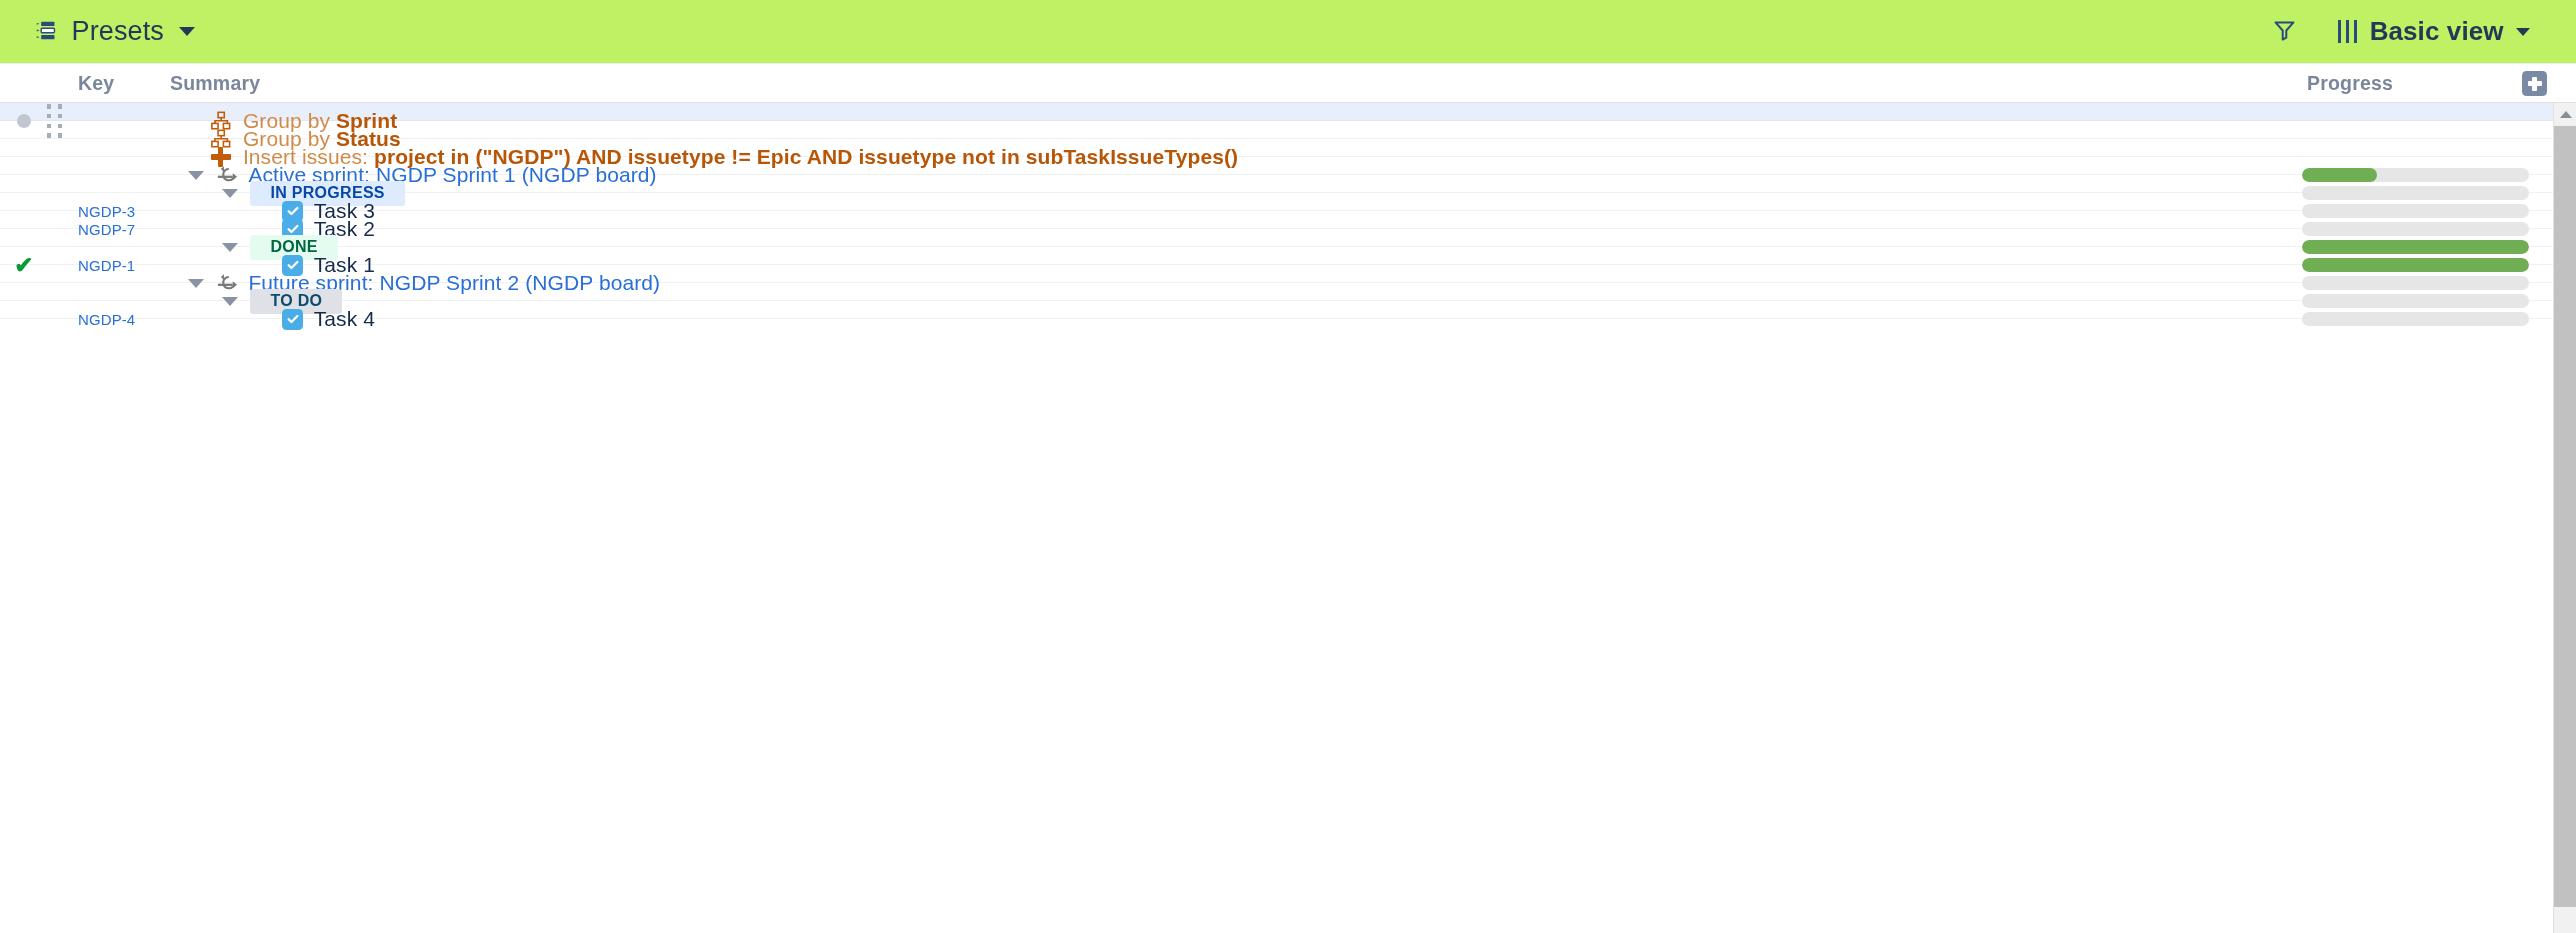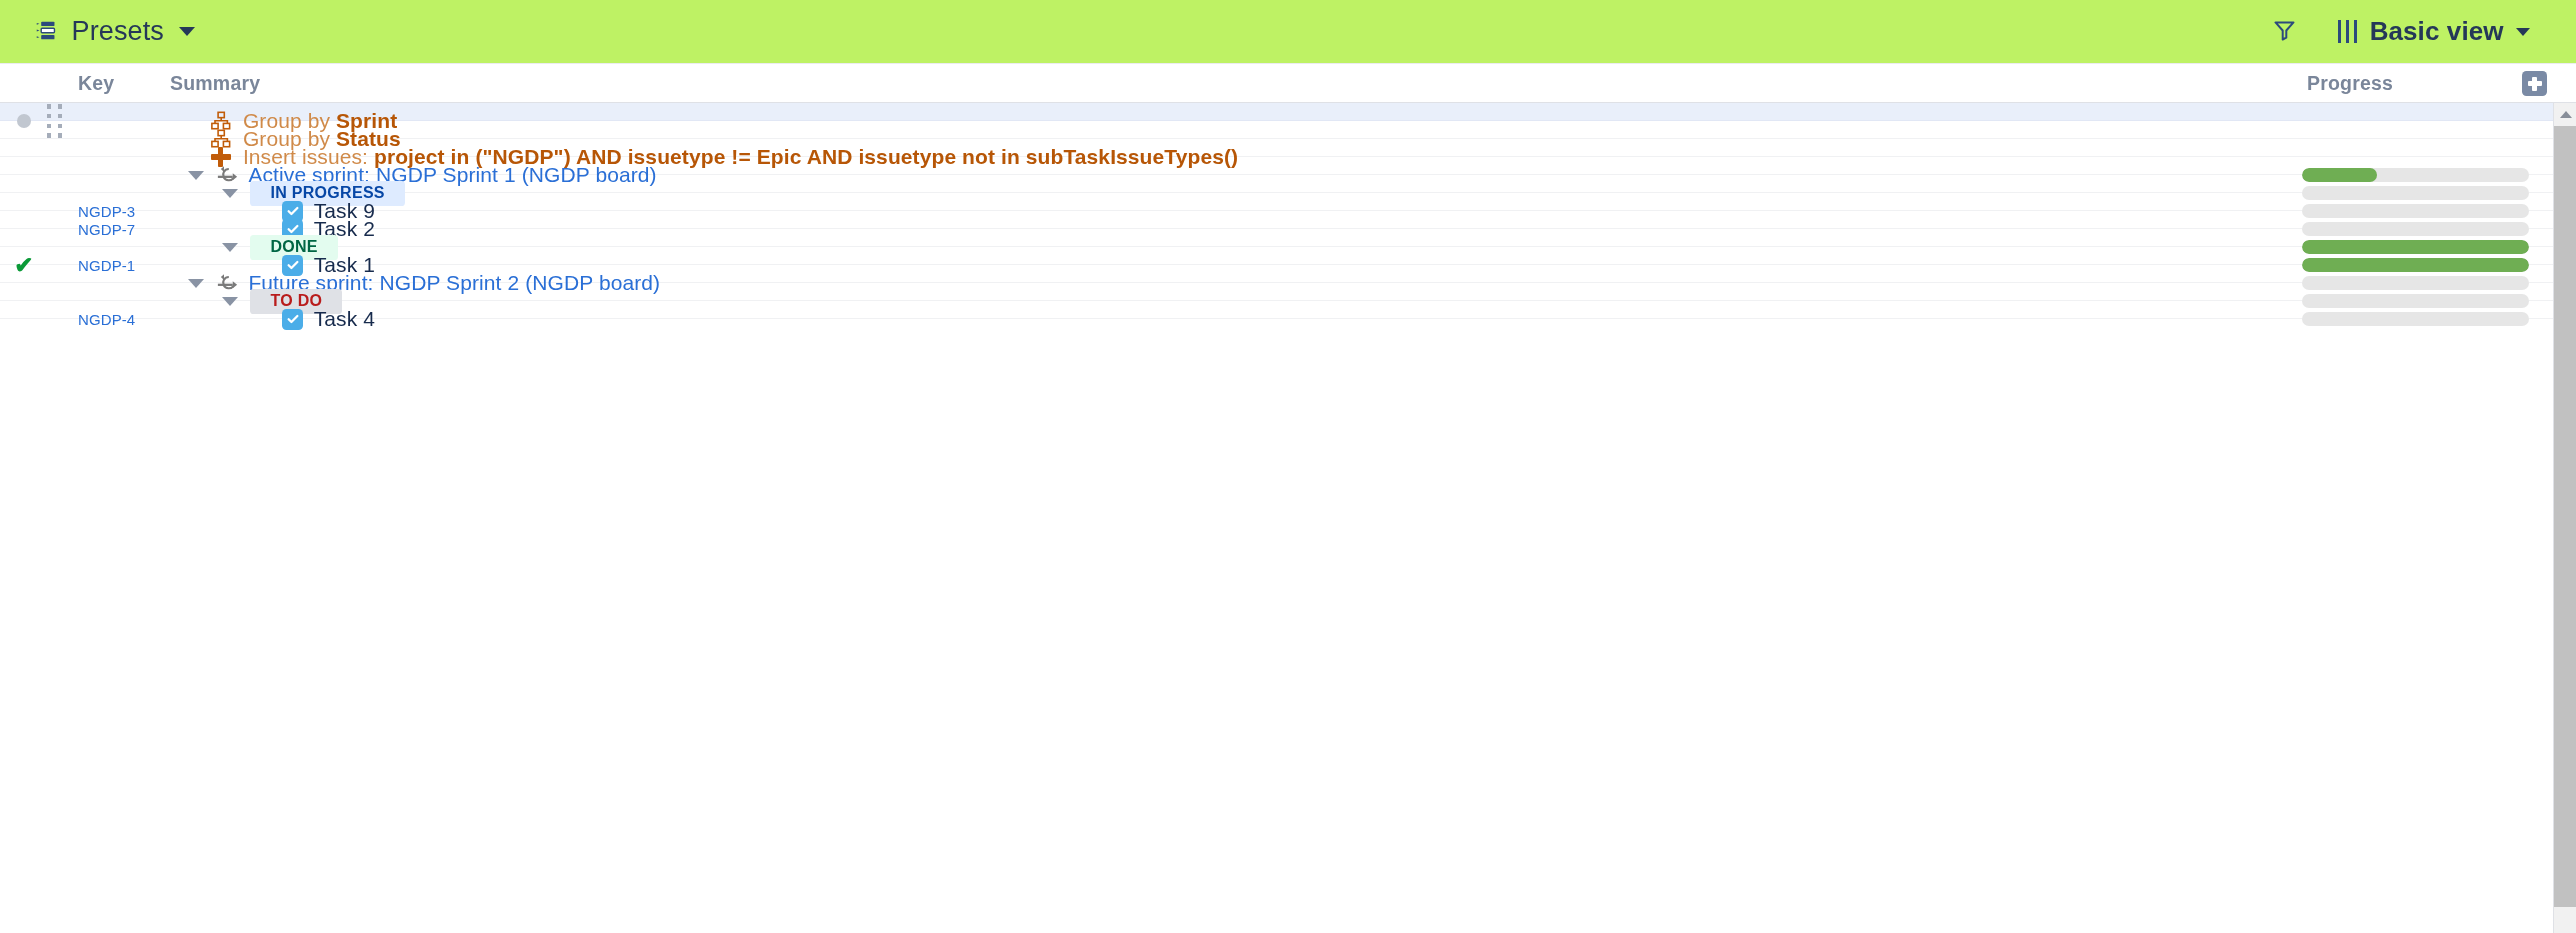--- a/index.html
+++ b/index.html
@@ -164,21 +164,21 @@
   .task-ico svg { display:block; }
 
   
   .badge {
     display:inline-flex;align-items:center;
     height:25px;padding:0 20px;border-radius:3.6px;
     font-size:16px;font-weight:700;letter-spacing:0.3px;
   }
   .badge.inprogress { background:#DEEBFF; color:#0747A6; }
   .badge.done       { background:#E3FCEF; color:#006644; }
-  .badge.todo       { background:#DFE1E6; color:#b91c1c; }
+  .badge.todo       { background:#DFE1E6; color:#0c4a6e; }
 
   
   .progcell { left:2302px; width:245px; }
   .pbar {
     position:relative; width:227px; height:14px;
     background:#E6E6E6; border-radius:7px; overflow:hidden;
   }
   .pfill { position:absolute;left:0;top:0;height:100%;background:#6FAE53;border-radius:7px; }
 
   
@@ -348,21 +348,21 @@
         <div class="cell keycell">
           <a class="keylink">NGDP-3</a>
         </div>
         <div class="cell sumcell">
           <div class="indent" style="width:112px"></div>
           <span class="task-ico">
             <svg width="14" height="14" viewBox="0 0 16 16">
               <path d="M3 8.3l3.2 3.2L13 4.6" fill="none" stroke="#fff" stroke-width="2.6" stroke-linecap="round" stroke-linejoin="round"></path>
             </svg>
           </span>
-          <span class="task-txt">Task 9</span>
+          <span class="task-txt">Task 3</span>
         </div>
         <div class="cell progcell">
           <div class="pbar">
             <div class="pfill" style="width:0%"></div>
           </div>
         </div>
       </div>
       <div class="row">
         <div class="cell gutter"></div>
         <div class="cell keycell">

